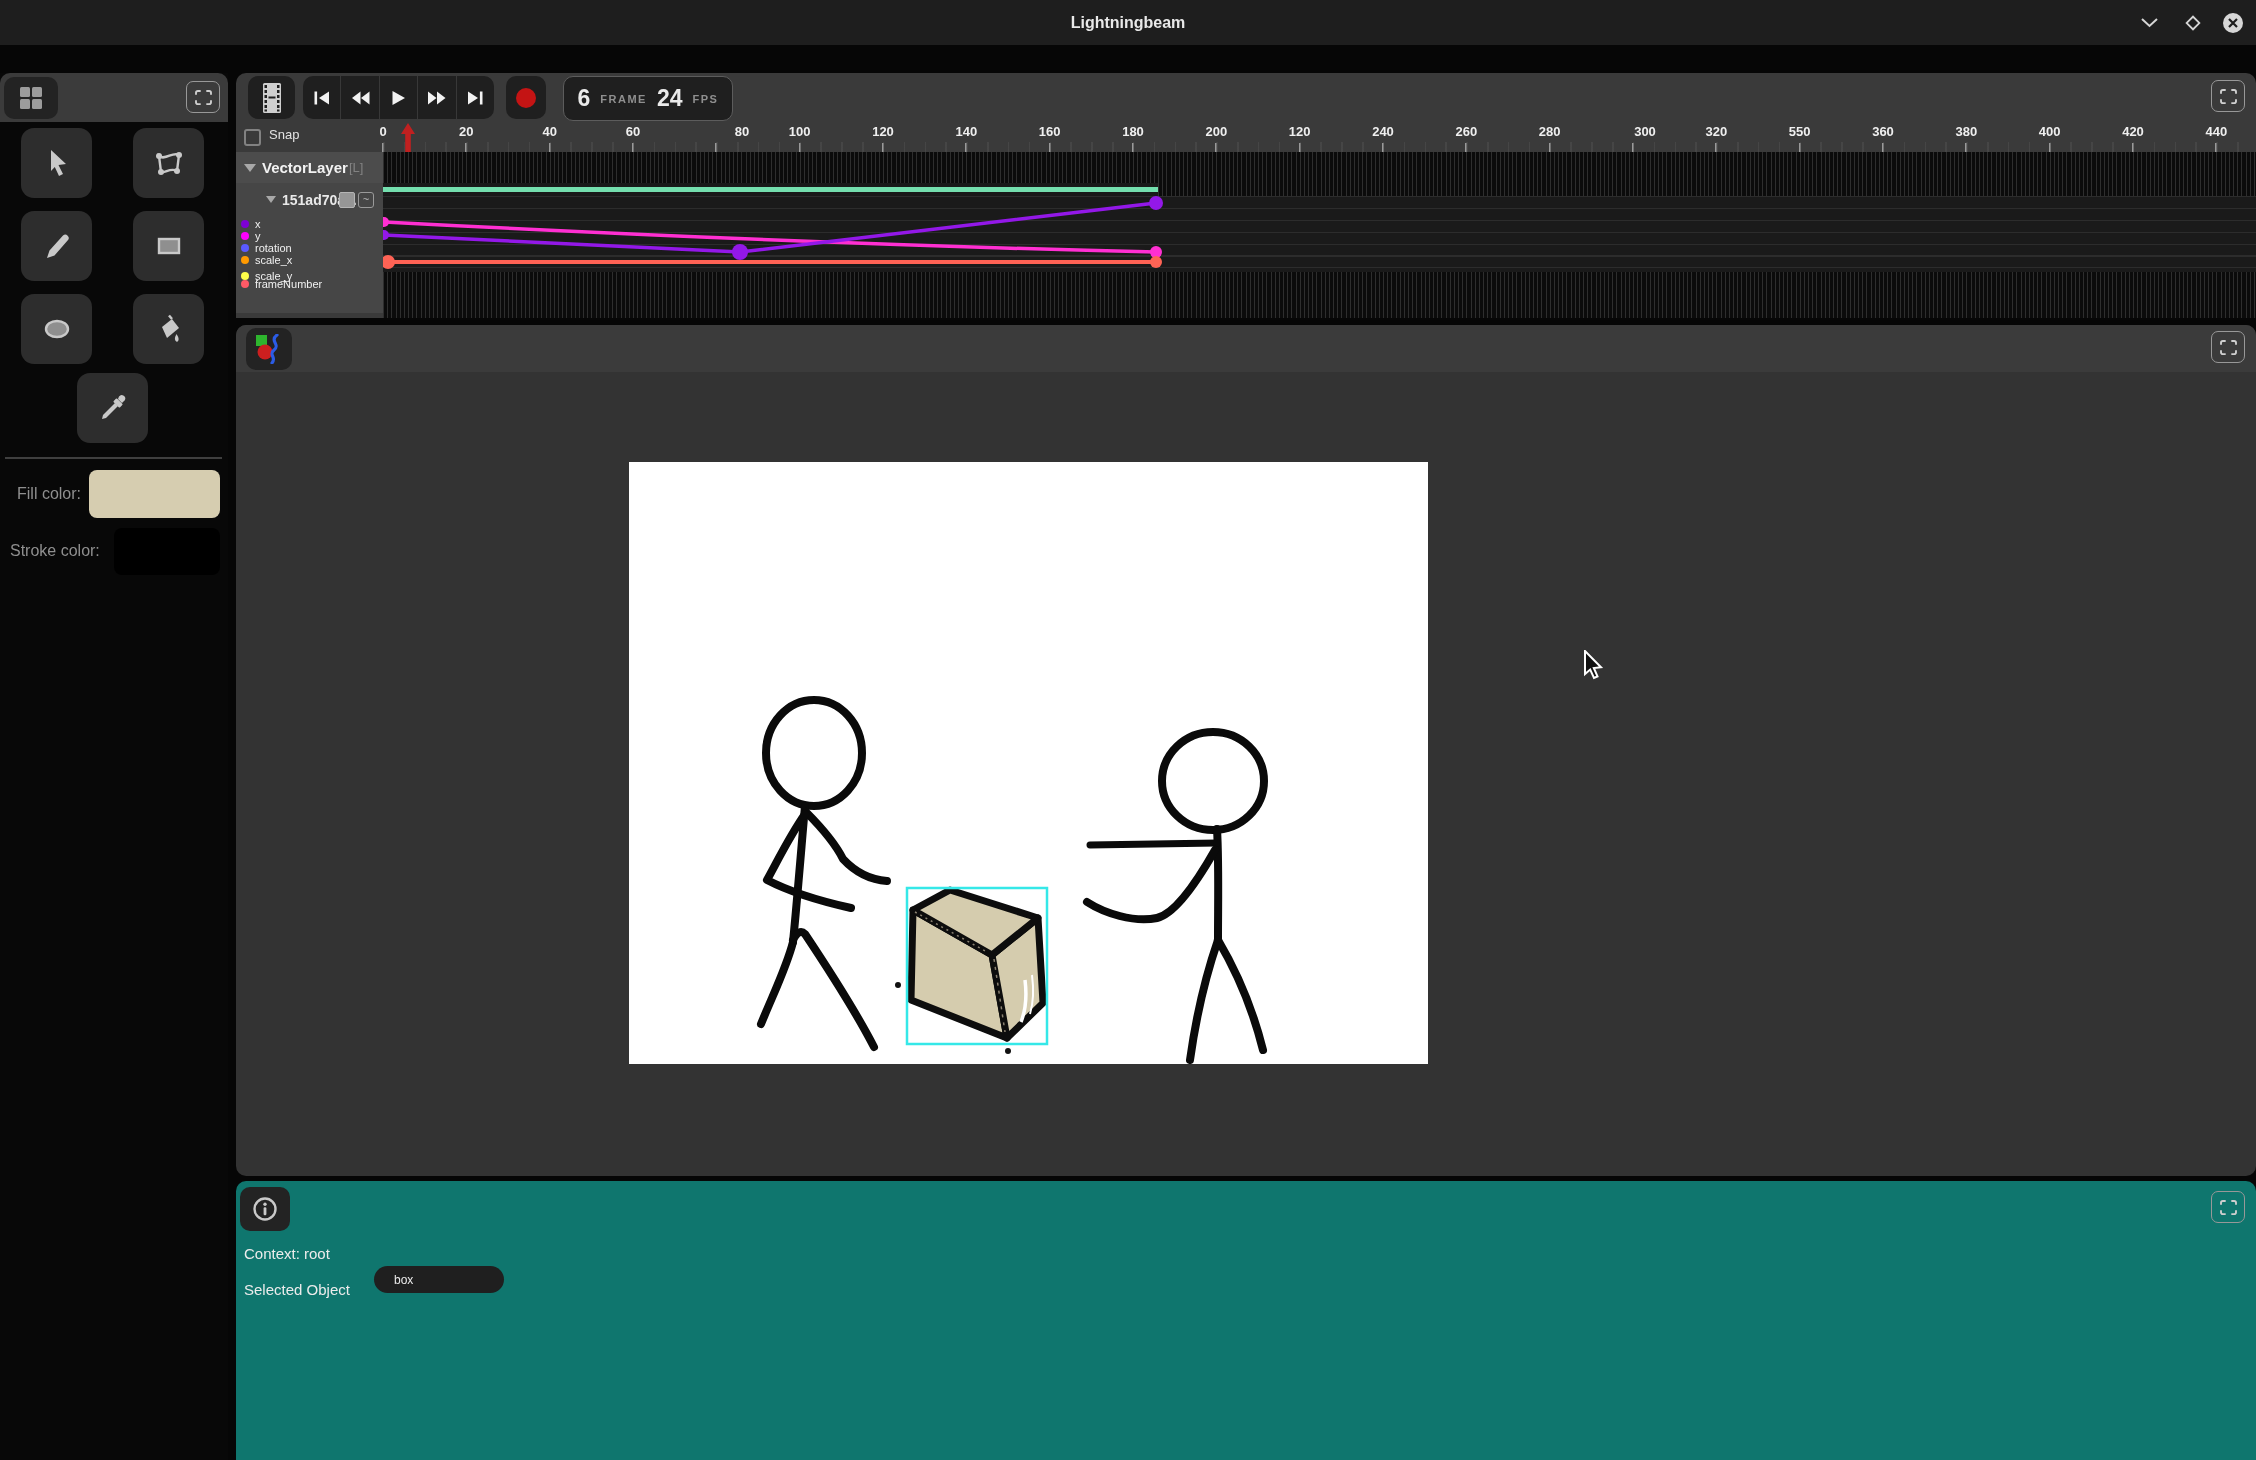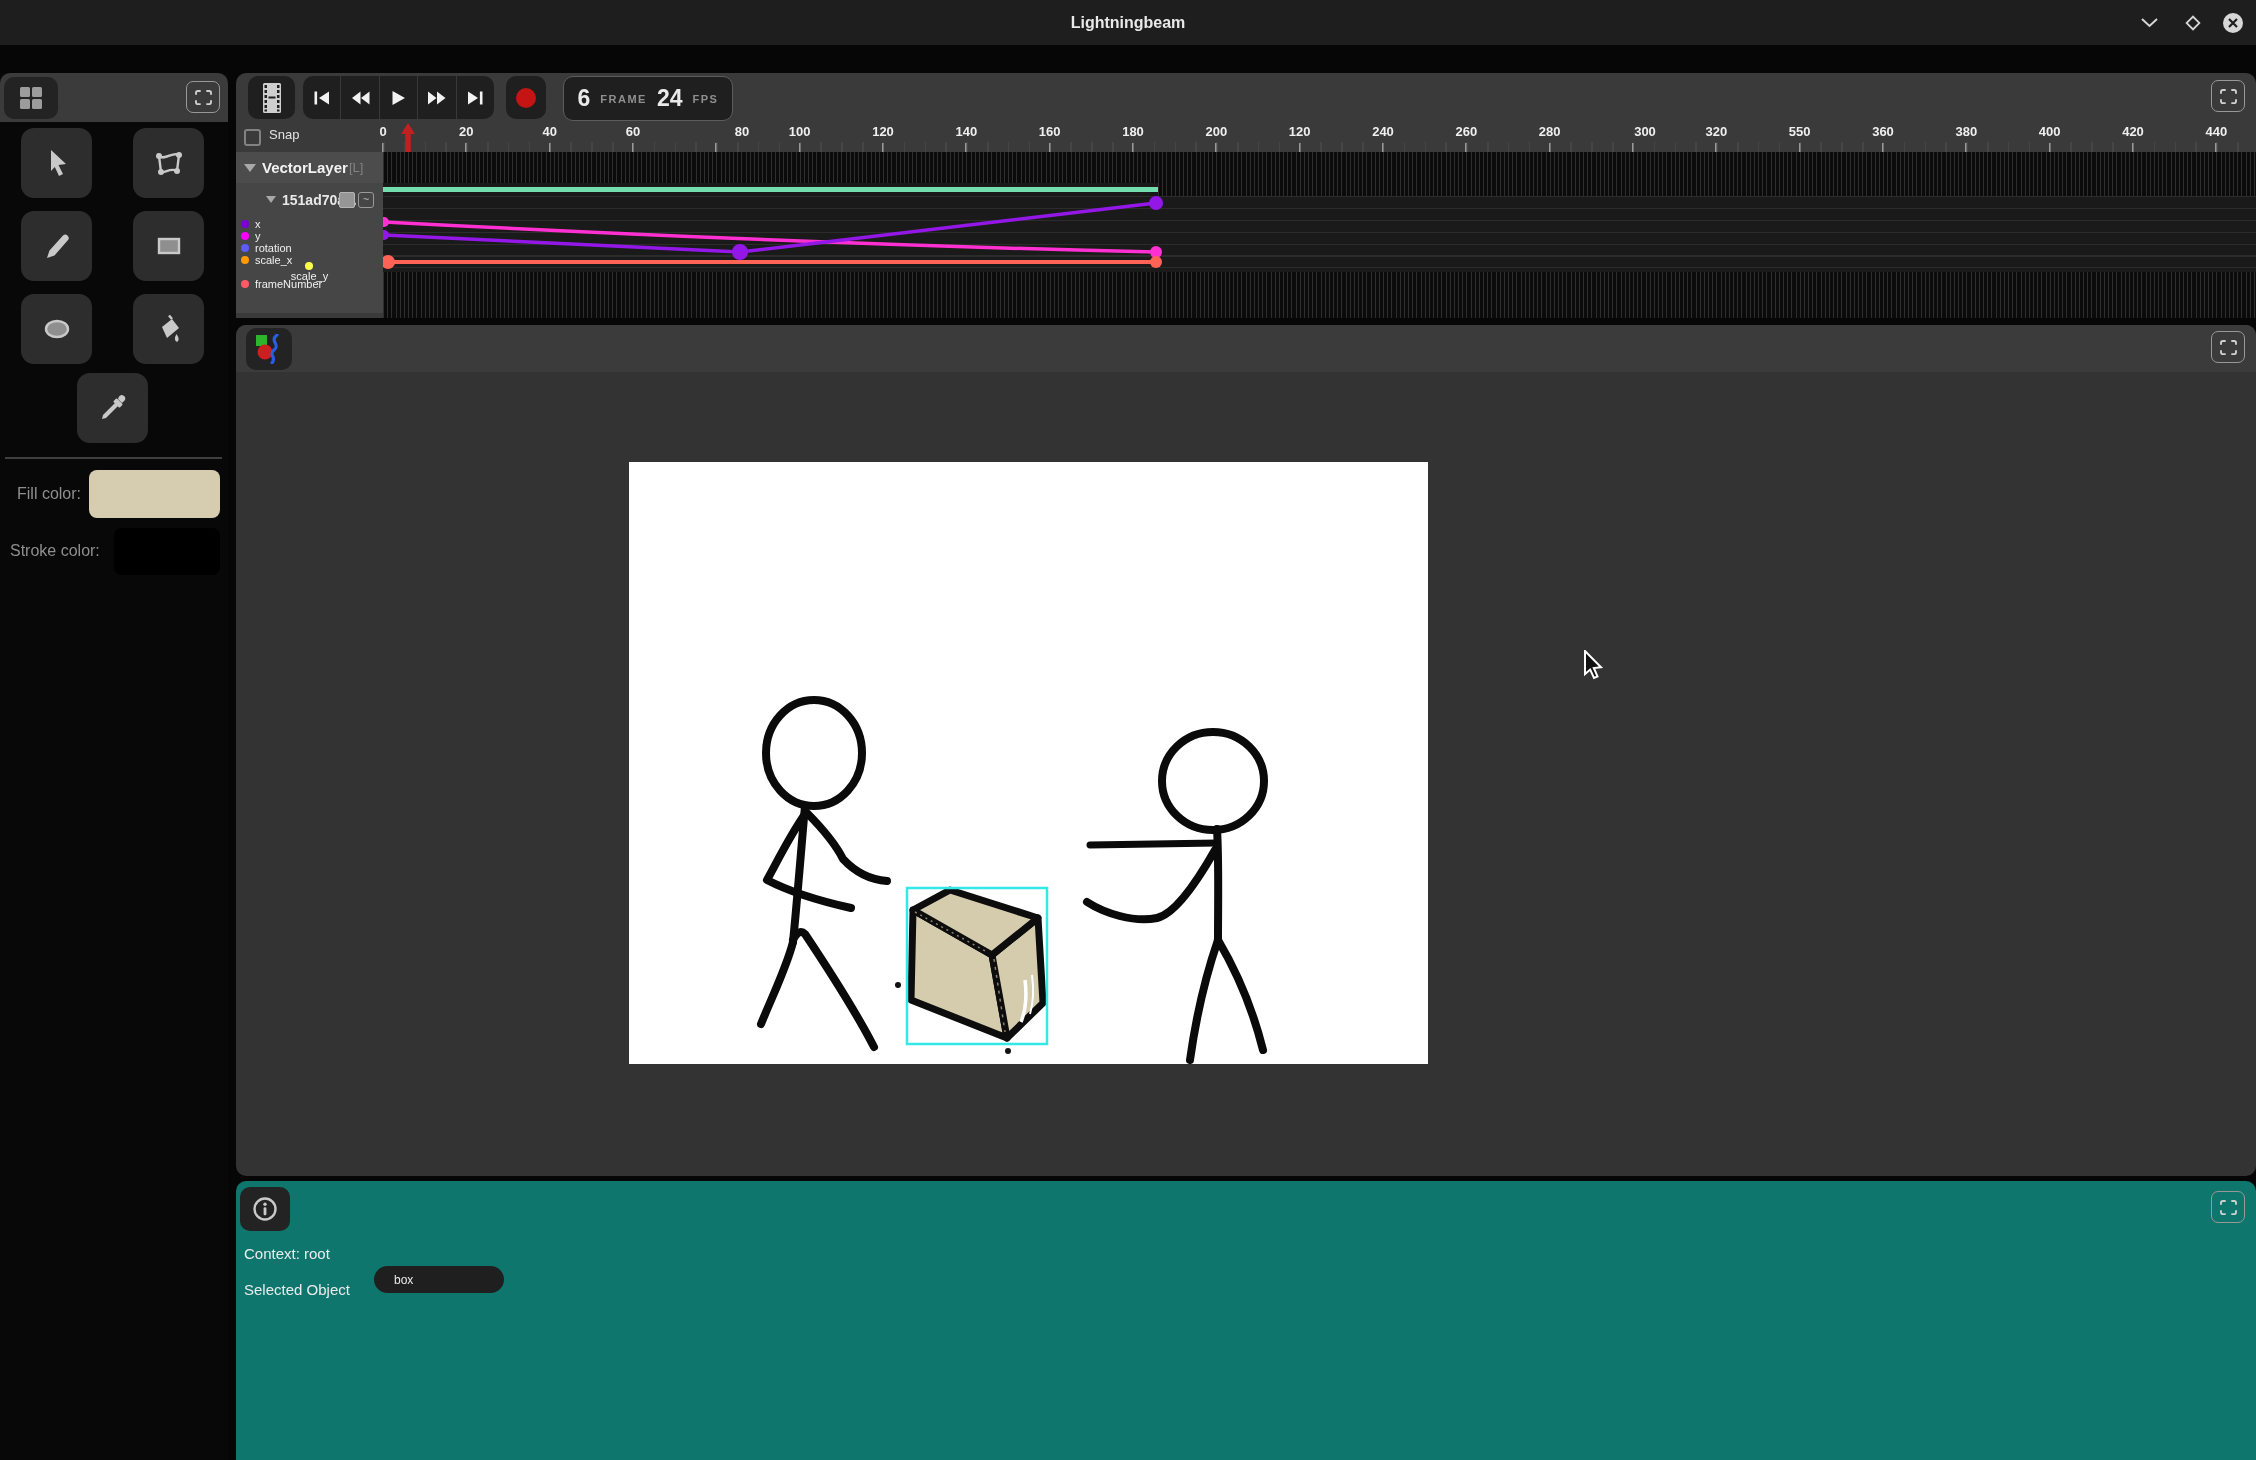--- a/index.html
+++ b/index.html
@@ -319,21 +319,21 @@
       <span class="prop-name">y</span>
     </div>
     <div class="prop-row" style="top:90px;">
       <span class="prop-dot" style="background-color: rgb(90, 90, 255);"></span>
       <span class="prop-name">rotation</span>
     </div>
     <div class="prop-row" style="top:102px;">
       <span class="prop-dot" style="background-color: rgb(255, 154, 0);"></span>
       <span class="prop-name">scale_x</span>
     </div>
-    <div class="prop-row" style="top:110px;flex-direction:column;">
+    <div class="prop-row" style="top:118px;">
       <span class="prop-dot" style="background-color: rgb(255, 255, 74);"></span>
       <span class="prop-name">scale_y</span>
     </div>
     <div class="prop-row" style="top:126px;">
       <span class="prop-dot" style="background-color: rgb(255, 90, 102);"></span>
       <span class="prop-name">frameNumber</span>
     </div>
   </div>
 
   <div id="tracks" class="abs">

